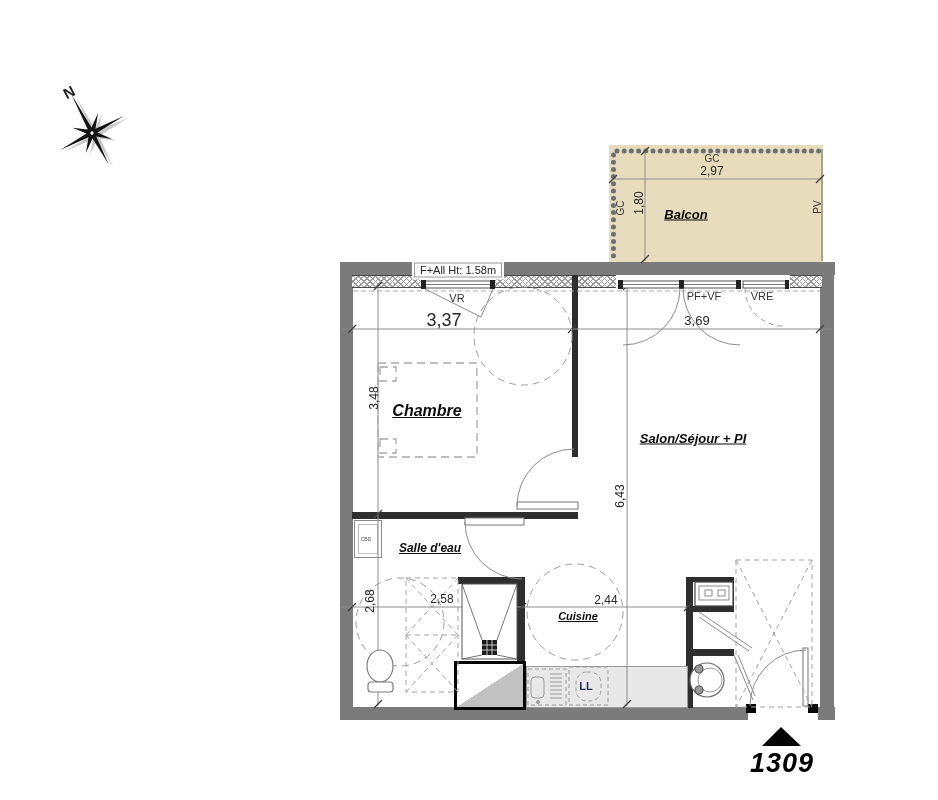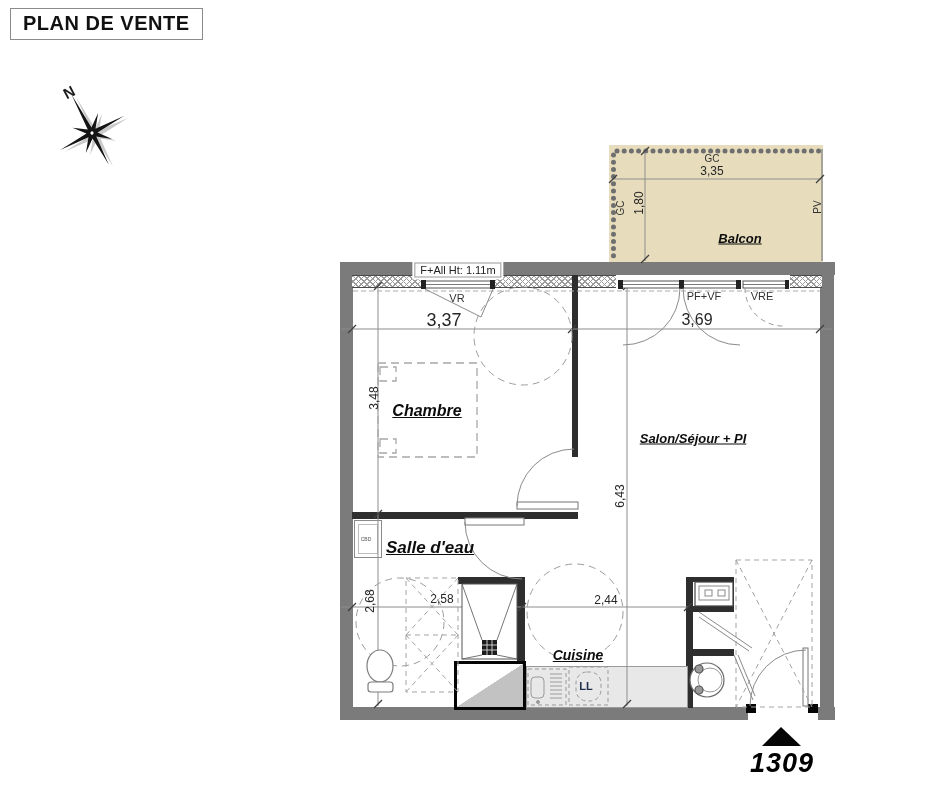--- a/index.html
+++ b/index.html
@@ -31,21 +31,20 @@
   #cbdbox .inner { position:absolute; left:3px; top:3px; right:3px; bottom:3px; border:1px solid #bdbdbd; }
   #counter { position:absolute; left:526px; top:666px; width:162px; height:42px; background:#e8e8e8; border:1px solid #9a9a9a; z-index:2; }
   #shaft { position:absolute; left:454px; top:661px; width:72px; height:49px; border:3px solid #050505;
     background:linear-gradient(to bottom right,#ffffff 49.5%,#c2c2c2 50%); z-index:2; }
 </style>
 </head>
 <body>
 
 <div id="canvas">
 
-  <div id="titlebox">PLAN DE VENTE</div>
 
   <div id="balcony"></div>
   <div class="xhatch" style="left:622px;top:262px;width:165px;height:13px;"></div>
 
   <div class="wall" style="left:340px;top:262px;width:495px;height:13px;"></div>
   <div class="wall" style="left:340px;top:262px;width:13px;height:458px;"></div>
   <div class="wall" style="left:820px;top:262px;width:14px;height:458px;"></div>
   <div class="wall" style="left:340px;top:707px;width:495px;height:13px;"></div>
 
   <div class="xhatch" style="left:352px;top:275px;width:470px;height:13px;"></div>
@@ -223,38 +222,38 @@
       <circle cx="699" cy="669" r="4" fill="#9a9a9a" stroke="#555"></circle>
       <circle cx="699" cy="690" r="4" fill="#9a9a9a" stroke="#555"></circle>
     </g>
 
     <polygon points="762,746 801,746 781,727" fill="#050505"></polygon>
   </svg>
 
   <div class="lbl" style="left:69px;top:92px;font-weight:bold;font-size:15px;transform:translate(-50%,-50%) rotate(-28deg);">N</div>
 
   <div class="lbl tiny" style="left:712px;top:158px;">GC</div>
-  <div class="lbl dim" style="left:712px;top:171px;">3,35</div>
-  <div class="lbl room" style="left:740px;top:214px;margin-top:24px;">Balcon</div>
+  <div class="lbl dim" style="left:712px;top:171px;">2,97</div>
+  <div class="lbl room" style="left:686px;top:214px;">Balcon</div>
   <div class="lbl tiny rot" style="left:620px;top:208px;">GC</div>
   <div class="lbl dim rot" style="left:639px;top:203px;">1,80</div>
   <div class="lbl tiny rot" style="left:817px;top:207px;">PV</div>
 
-  <div id="winnote">F+All Ht: 1.11m</div>
+  <div id="winnote">F+All Ht: 1.58m</div>
   <div class="lbl tag" style="left:457px;top:298px;">VR</div>
   <div class="lbl tag" style="left:704px;top:296px;">PF+VF</div>
   <div class="lbl tag" style="left:762px;top:296px;">VRE</div>
 
   <div class="lbl room" style="left:427px;top:411px;font-size:16px;">Chambre</div>
   <div class="lbl room" style="left:693px;top:438px;text-align:center;">Salon/Séjour + PI</div>
-  <div class="lbl room" style="left:430px;top:548px;font-size:17px;">Salle d'eau</div>
-  <div class="lbl room" style="left:578px;top:655px;font-size:14px;">Cuisine</div>
+  <div class="lbl room" style="left:430px;top:548px;font-size:12px;">Salle d'eau</div>
+  <div class="lbl room" style="left:578px;top:616px;font-size:11px;">Cuisine</div>
 
   <div class="lbl dim" style="left:444px;top:320px;font-size:18px;">3,37</div>
-  <div class="lbl dim" style="left:697px;top:320px;font-size:16px;text-align:center;">3,69</div>
+  <div class="lbl dim" style="left:697px;top:320px;font-size:13px;text-align:center;">3,69</div>
   <div class="lbl dim rot" style="left:374px;top:398px;">3,48</div>
   <div class="lbl dim rot" style="left:620px;top:496px;">6,43</div>
   <div class="lbl dim rot" style="left:370px;top:601px;">2,68</div>
   <div class="lbl dim" style="left:434px;top:599px;margin-left:8px;">2,58</div>
   <div class="lbl dim" style="left:606px;top:600px;text-align:center;">2,44</div>
 
   <div class="lbl" style="left:366px;top:539px;font-size:5px;color:#555;">CBD</div>
   <div class="lbl" style="left:586px;top:686px;font-size:11px;font-weight:bold;color:#20304f;">LL</div>
 
   <div id="lotnum">1309</div>

